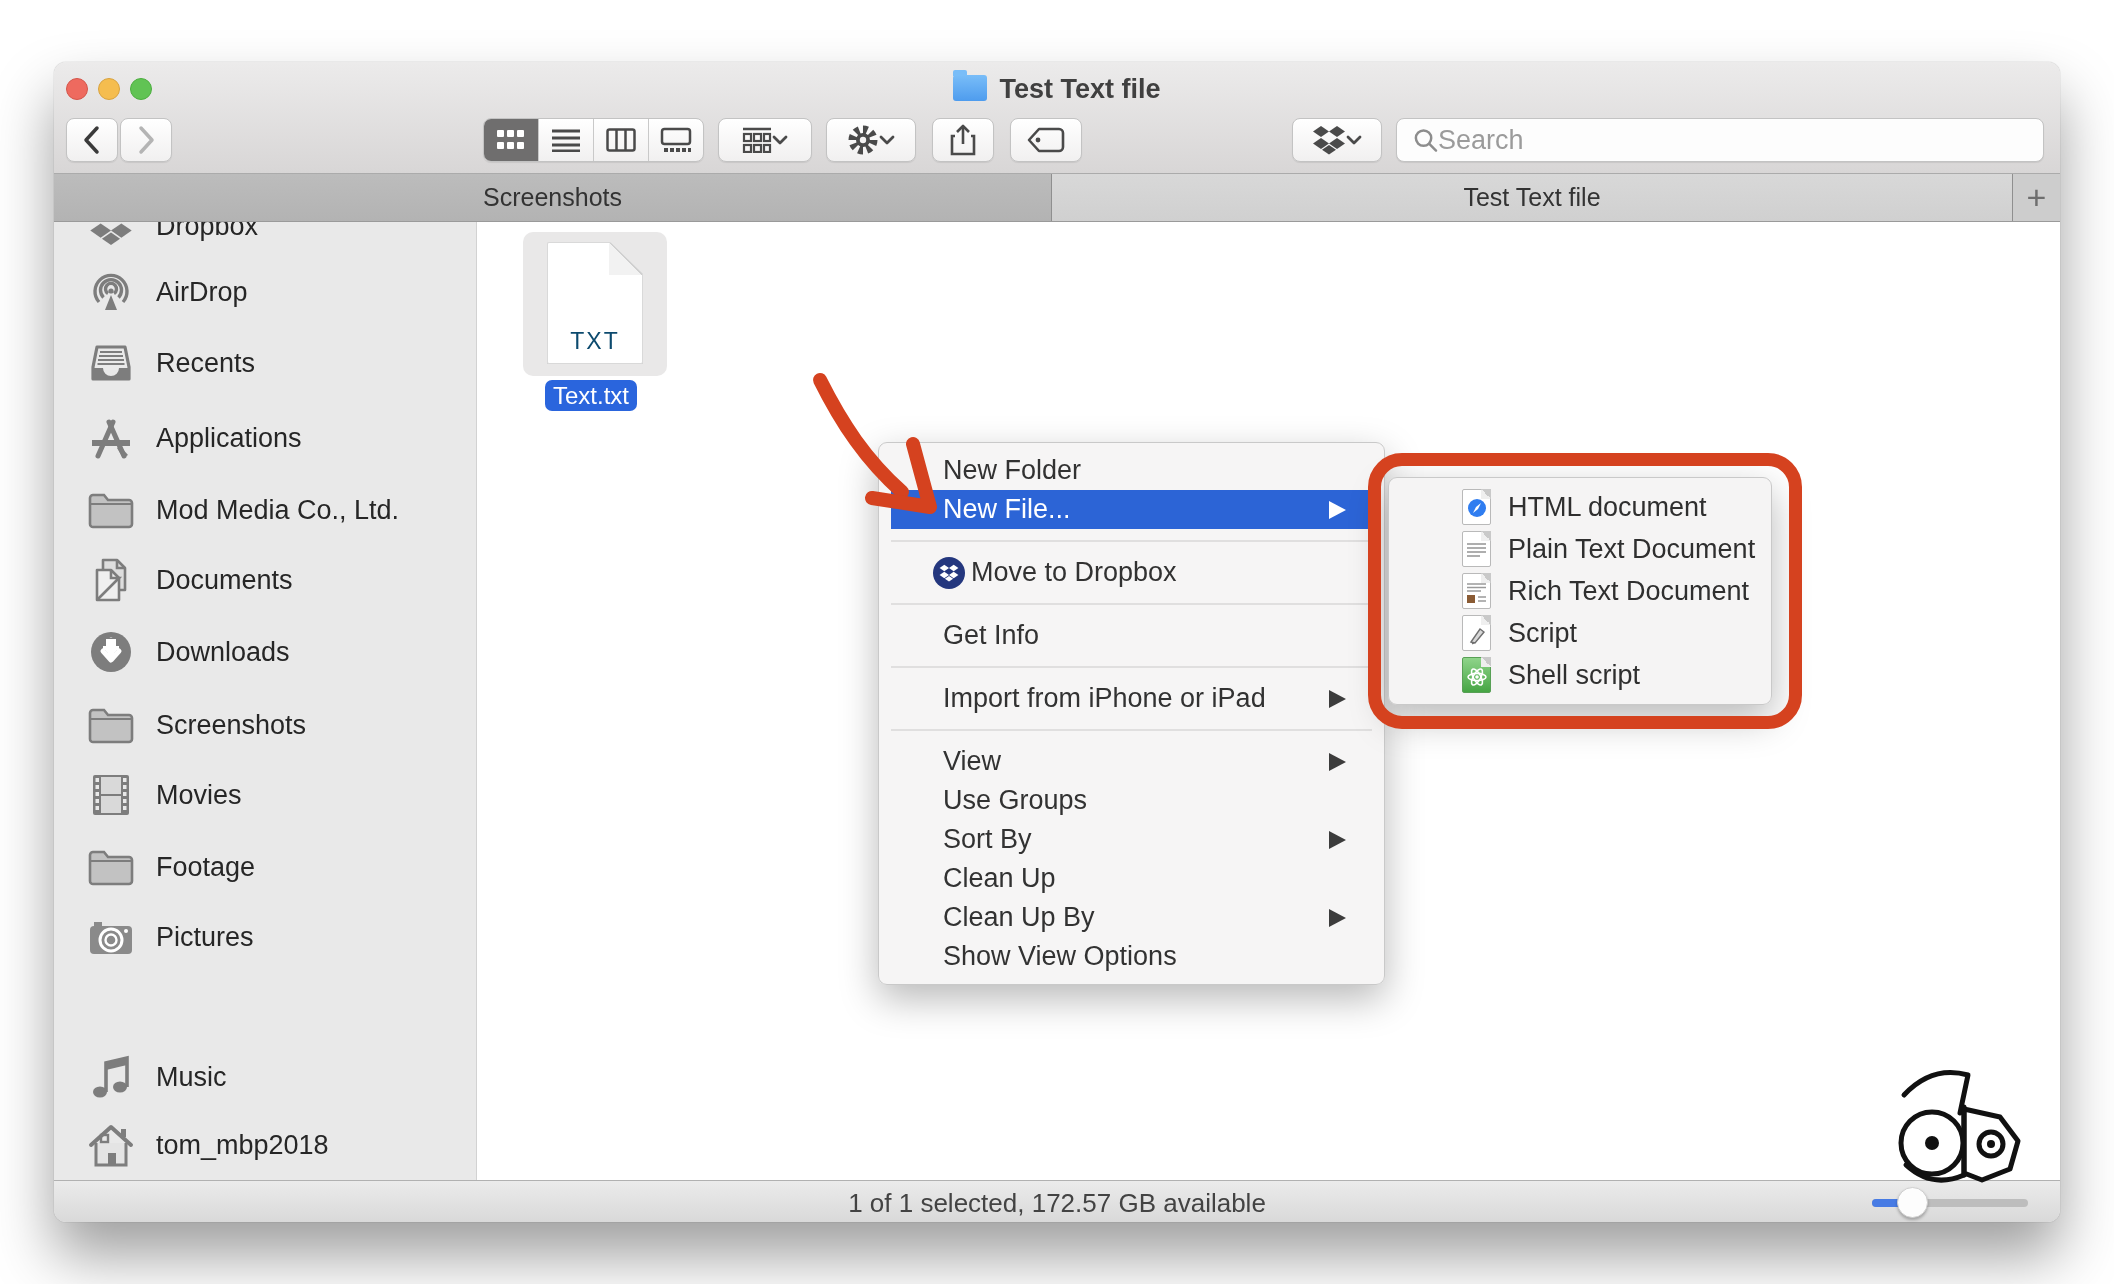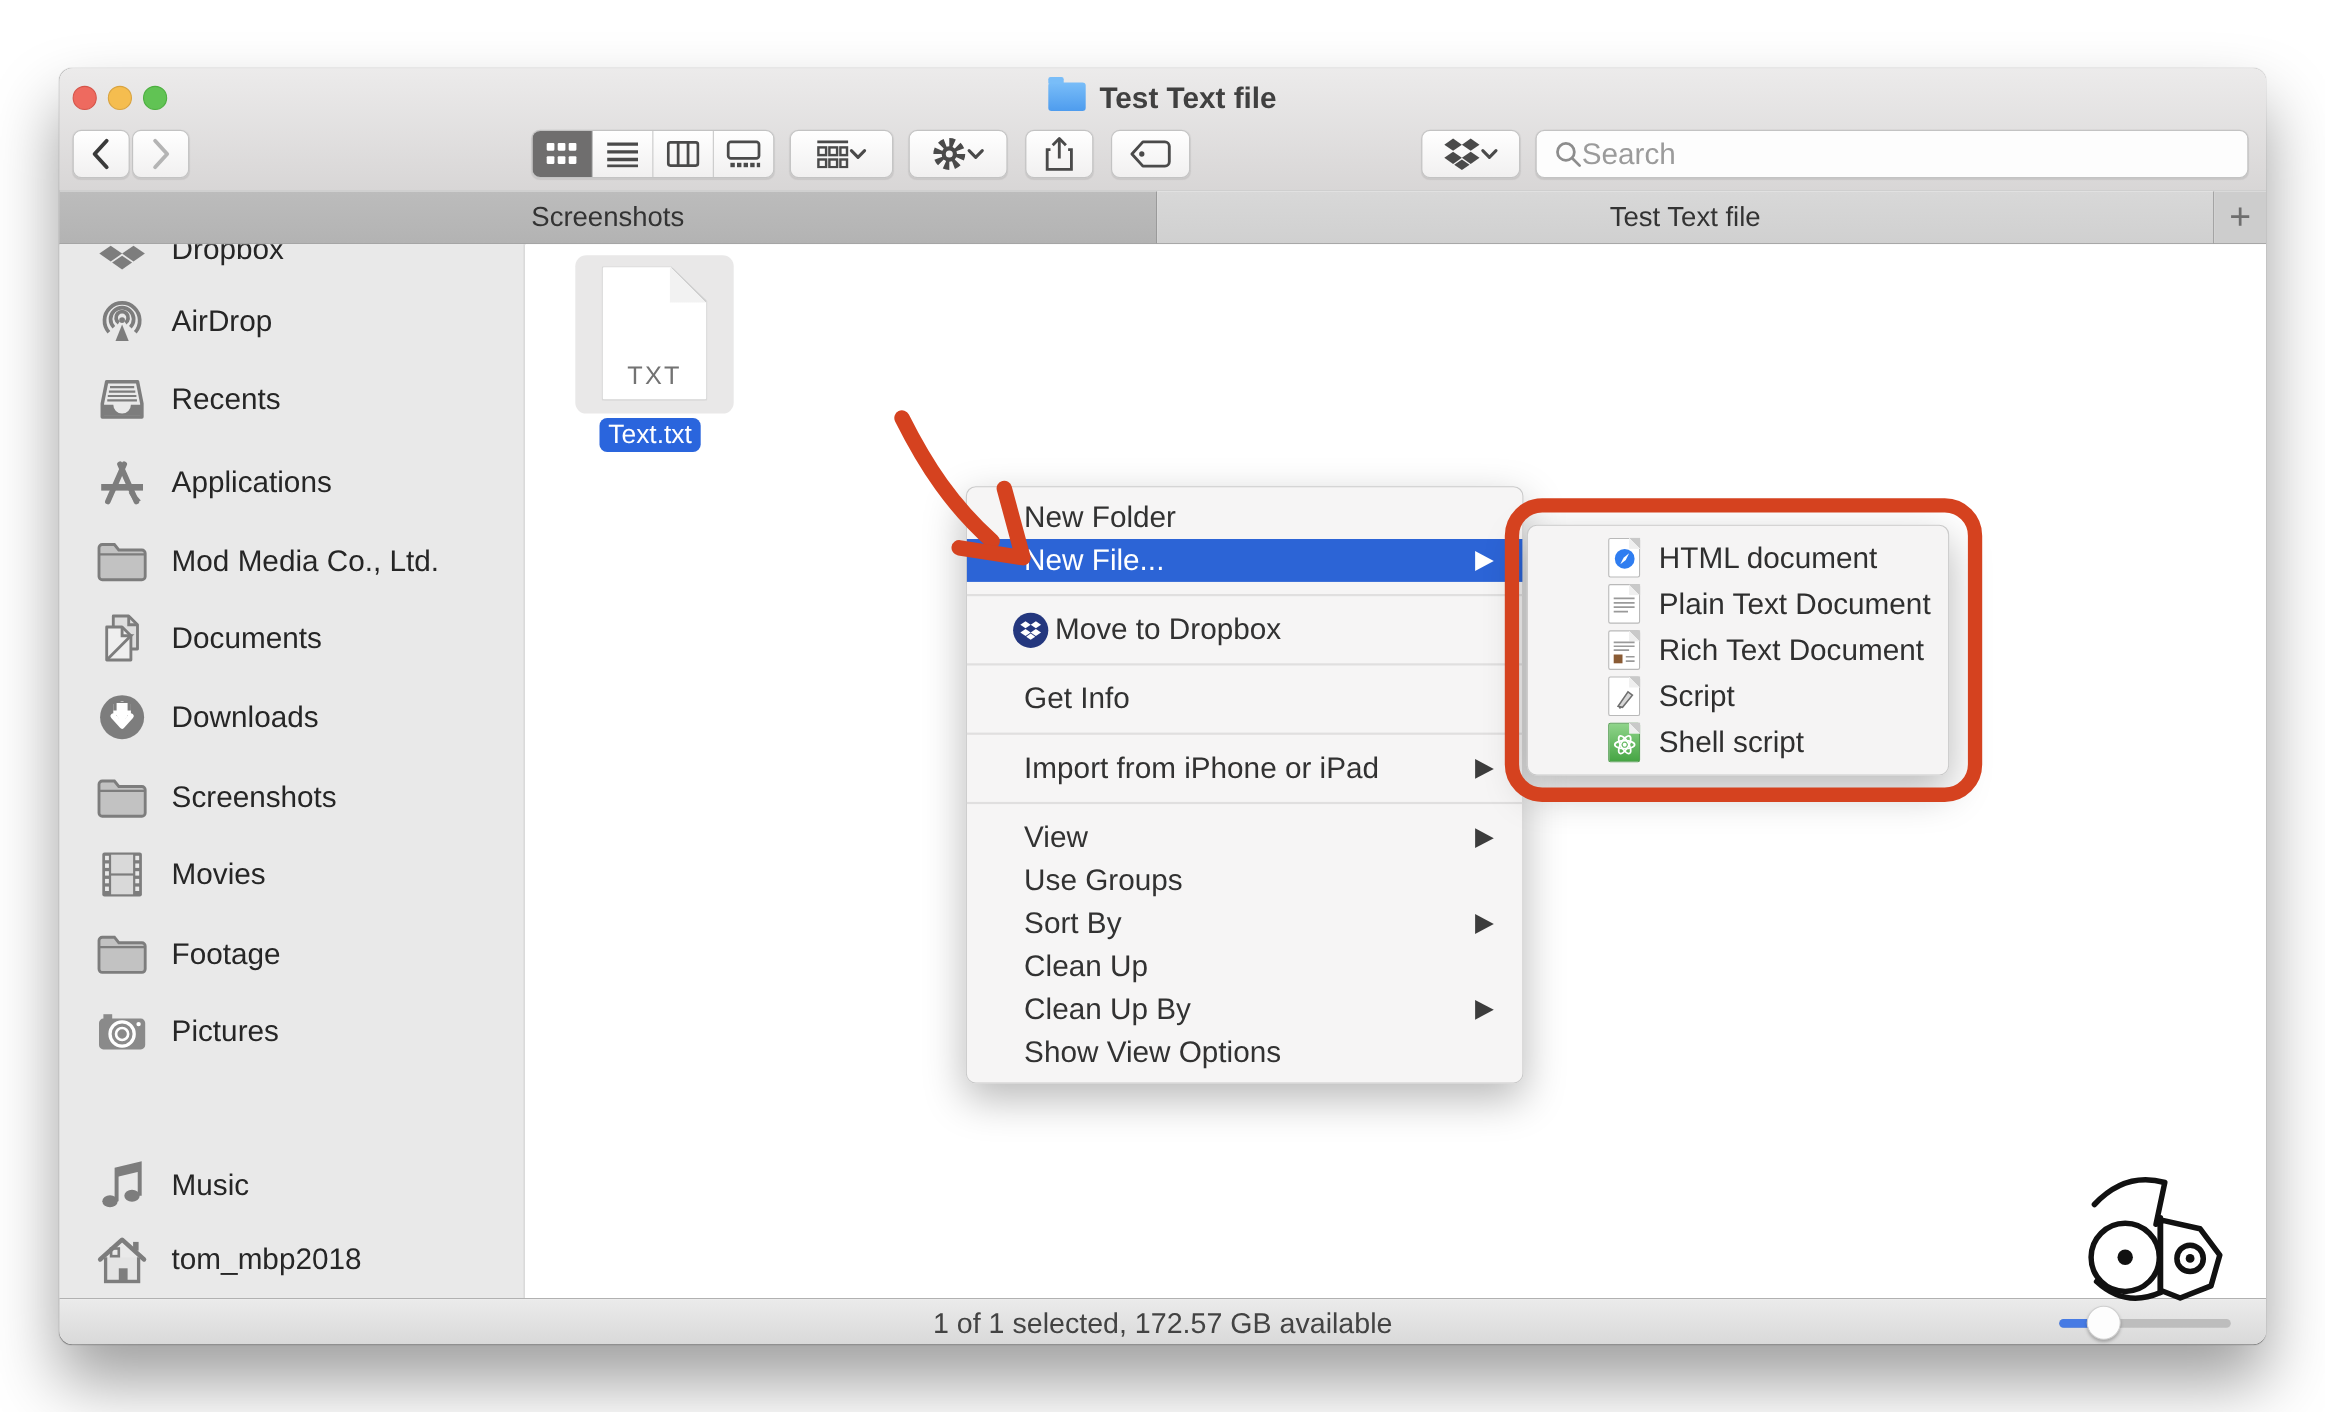--- a/index.html
+++ b/index.html
@@ -56,29 +56,29 @@
 
   
   .file-tile { position:absolute; left:469px; top:170px; width:144px; height:144px;
                background:#e9e8e8; border-radius:10px; }
   .page { position:absolute; left:24px; top:10px; width:96px; height:122px; background:#fff;
           border:1px solid #d9d9d9; border-radius:2px; box-shadow:0 2px 4px rgba(0,0,0,.18);
           clip-path:polygon(0 0, 66% 0, 100% 26%, 100% 100%, 0 100%); }
   .page .fold { position:absolute; right:0; top:0; width:33px; height:32px;
           background:linear-gradient(225deg,#cfcfcf 50%,#f2f2f2 50%); }
   .page .badge { position:absolute; bottom:8px; width:100%; text-align:center;
-          font-size:23px; color:#737373; letter-spacing:2px; }
+          font-size:23px; color:#0c4a6e; letter-spacing:2px; }
   .file-label { position:absolute; left:491px; top:318px; width:92px; height:31px;
           background:#2a65dd; border-radius:7px; color:#fff; font-size:24px;
           display:flex; align-items:center; justify-content:center; }
 
   
   .menu { position:absolute; left:824px; top:380px; width:507px; z-index:20;
           background:rgba(246,245,245,.98); border:1px solid #c9c9c9; border-radius:9px;
-          padding:8px 0; box-shadow:0 14px 38px rgba(0,0,0,.28); }
+          padding:8px 12px; box-shadow:0 14px 38px rgba(0,0,0,.28); }
   .mrow { position:relative; height:39px; line-height:39px; padding-left:52px;
           font-size:27px; color:#323232; white-space:nowrap; }
   .mrow.hl { background:#2c64d6; color:#ffffff; }
   .msep { height:2px; background:#e0dfdf; margin:11px 0; }
   .arrow-r { position:absolute; right:26px; top:11px; width:0; height:0;
           border-left:17px solid #3c3c3c; border-top:9px solid transparent; border-bottom:9px solid transparent; }
   .mrow.hl .arrow-r { border-left-color:#ffffff; }
   .db-badge { position:absolute; left:42px; top:4px; width:32px; height:32px; border-radius:50%;
           background:#24377e; display:flex; align-items:center; justify-content:center; }
   .mrow.indent { padding-left:80px; }

